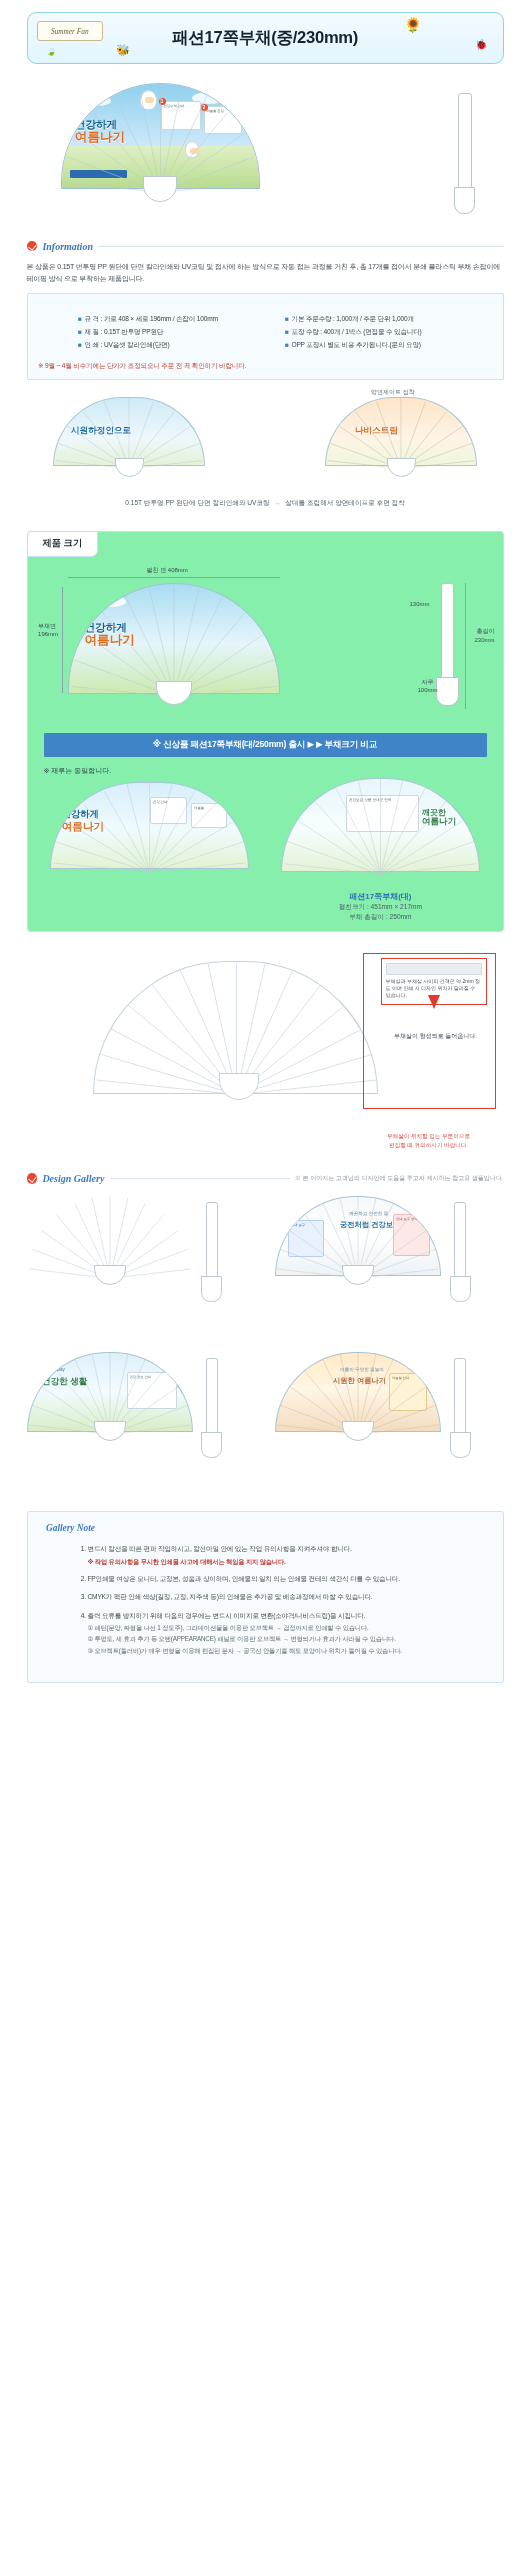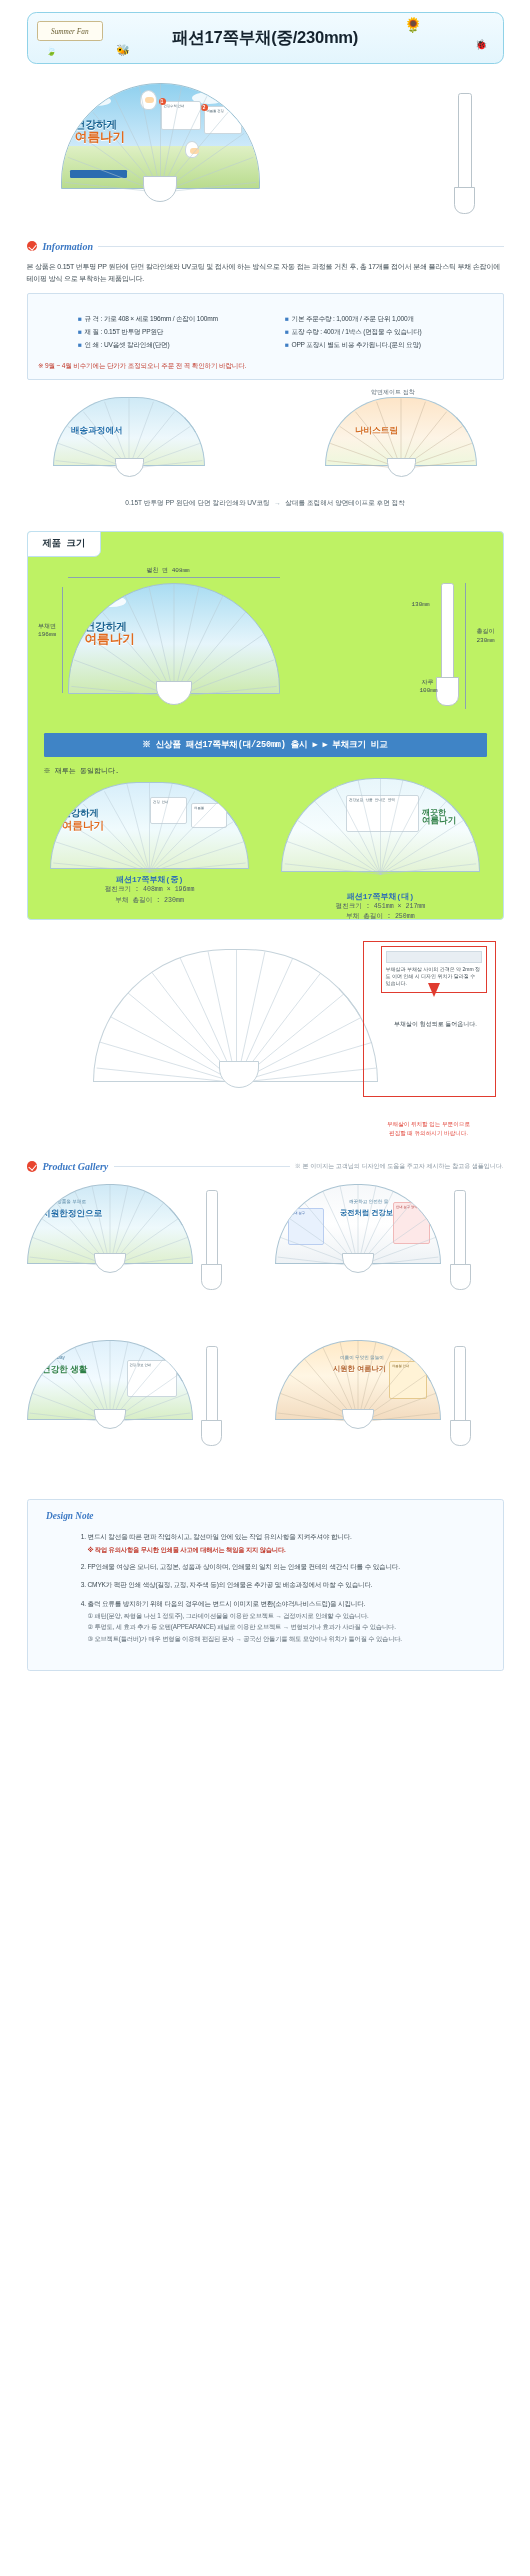--- a/index.html
+++ b/index.html
@@ -201,21 +201,21 @@
   }
   .caption-row { margin-top:16px; text-align:center; font-size:6.6px; color:#4a5a64; }
   .caption-row .sep { color:#9fb0ba; margin:0 2.7px; }
   .tag-top {
     position:absolute; font-size:6px; color:#5d6d78; top:-9.3px;
   }
 
   
   .size-sec {
     border:1.3px solid #bfe0f0; border-radius:4px; margin-top:22.5px;
-    background:#bef264; padding:0 0 4px;font-family:Liberation Mono, monospace;
+    background:#86efac; padding:0 0 16px;
   }
   .size-sec .ss-title {
     display:inline-block; margin:-0.7px 0 0 -0.7px;
     background:#ffffff; border:1.3px solid #bfe0f0; border-right-width:1.3px;
     border-radius:4px 0 6.6px 0;
     padding:5.3px 14.6px; font-size:9.3px; font-weight:bold; color:#1f2f3a;
   }
   .size-stage { position:relative; height:166px; margin-top:4px; }
   .dim-line { position:absolute; background:#8aa3b2; }
   .dim-txt { position:absolute; font-size:6px; color:#3d4c56; }
@@ -398,21 +398,21 @@
         <li><span class="sq">■</span><span>포장 수량 : 400개 / 1박스 (면접물 수 있습니다)</span></li>
         <li><span class="sq">■</span><span>인 쇄 : UV옵셋 칼라인쇄(단면)</span></li>
         <li><span class="sq">■</span><span>OPP 포장시 별도 비용 추가됩니다.(문의 요망)</span></li>
       </ul>
       <div class="spec-note">※ 9월 ~ 4월 비수기에는 단가가 조정되오니 주문 전 꼭 확인하기 바랍니다.</div>
     </div>
 
     <div class="two-fan-row">
       <div class="mini-fan" style="left:26.5px;top:0;">
         <div class="ms">
-          <div class="mlabel">배송과정에서</div>
+          <div class="mlabel">시원하정인으로</div>
         </div>
         <svg style="position:absolute;left:0;top:0;width:152px;height:73px" viewBox="0 0 230 110">
           <g stroke="#b7c9d4" stroke-width="0.7" fill="none">
             <line x1="115" y1="108" x2="4" y2="96"></line>
               <line x1="115" y1="108" x2="8" y2="70"></line>
             <line x1="115" y1="108" x2="22" y2="44"></line>
               <line x1="115" y1="108" x2="46" y2="22"></line>
             <line x1="115" y1="108" x2="78" y2="7"></line>
               <line x1="115" y1="108" x2="115" y2="2"></line>
             <line x1="115" y1="108" x2="152" y2="7"></line>
@@ -530,25 +530,20 @@
               <line x1="150" y1="136" x2="150" y2="1"></line>
                 <line x1="150" y1="136" x2="184" y2="3"></line>
               <line x1="150" y1="136" x2="218" y2="14"></line>
                 <line x1="150" y1="136" x2="250" y2="33"></line>
               <line x1="150" y1="136" x2="276" y2="60"></line>
                 <line x1="150" y1="136" x2="292" y2="90"></line>
               <line x1="150" y1="136" x2="295" y2="122"></line>
             </g>
           </svg>
           <div class="cnotch"></div>
-          <div class="cmp-cap">
-            <div class="nm">패션17쪽부채(중)</div>
-            <div class="ln">펼친크기 : 408mm × 196mm</div>
-            <div class="ln">부채 총길이 : 230mm</div>
-          </div>
         </div>
 
         <div class="cmp-item" style="right:6.6px;top:-4px;">
           <div class="cmp-fan" style="height:94px;border-radius:103px 103px 0 0/103px 103px 0 0;background:linear-gradient(180deg,#e8f6fb 0%,#f6fdfe 55%,#e3f3d6 100%)">
             <div class="fan-mini-card" style="left:64px;top:16px;width:73px;height:37px;font-size:3.6px">건강보험 상품 안내문 영역</div>
             <div class="fan-text-block" style="left:140px;top:29px;font-size:8px;color:#2d7f46">
               <div>깨끗한</div>
                 <div class="l2" style="font-size:8.6px;color:#2d7f46">여름나기</div>
             </div>
           </div>
@@ -610,32 +605,28 @@
       </div>
       <div class="arrow-red"></div>
       <div class="draw-label">부채살이 형성되로 들어옵니다.</div>
       <div class="red-caption">
         부채살이 위치할 입는 부분이므로<br>편집할 때 유의하시기 바랍니다.
       </div>
     </div>
 
     <div class="sec-title">
       <span class="dot"></span>
-      <h2>Product Gallery</h2>
+      <h2>Design Gallery</h2>
       <span class="rule"></span>
       <span class="note">※ 본 이미지는 고객님의 디자인에 도움을 주고자 제시하는 참고용 샘플입니다.</span>
     </div>
 
     <div class="gallery-grid">
 
       <div class="g-item">
-        <div class="g-fan" style="background:linear-gradient(180deg,#cfe9f6 0%,#eef9fc 55%,#dff0cf 100%)">
-          <div class="g-sub">원하는 상품을 부채로</div>
-          <div class="g-title">시원한정인으로</div>
-        </div>
         <svg style="position:absolute;left:0;top:0;width:166px;height:85px" viewBox="0 0 250 128">
           <g stroke="#b7c9d4" stroke-width="0.7" fill="none">
             <line x1="125" y1="124" x2="4" y2="110"></line>
               <line x1="125" y1="124" x2="7" y2="80"></line>
             <line x1="125" y1="124" x2="22" y2="52"></line>
               <line x1="125" y1="124" x2="44" y2="28"></line>
             <line x1="125" y1="124" x2="72" y2="11"></line>
               <line x1="125" y1="124" x2="98" y2="3"></line>
             <line x1="125" y1="124" x2="125" y2="1"></line>
               <line x1="125" y1="124" x2="152" y2="3"></line>
@@ -741,21 +732,21 @@
         <div class="g-handle">
             <div class="gh"></div>
             <div class="gf"></div>
           </div>
       </div>
     </div>
 
     <div class="dn-box">
       <div class="dn-head">
         <span class="dot"></span>
-        <h3>Design Note</h3>
+        <h3>Gallery Note</h3>
       </div>
       <ul class="dn-list">
         <li>
           <span>1. 변드시 칼선을 따른 편파 작업하시고, 칼선마일 안에 있는 작업 유의사항을 지켜주셔야 합니다.</span>
           <span class="sub red">※ 작업 유의사항을 무시한 인쇄물 사고에 대해서는 책임을 지지 않습니다.</span>
         </li>
         <li>
           <span>2. FP인쇄물 여상은 모니터, 고정본, 성품과 상이하며, 인쇄물의 일치 의는 인쇄물 컨테의 색간식 다를 수 있습니다.</span>
         </li>
         <li>

